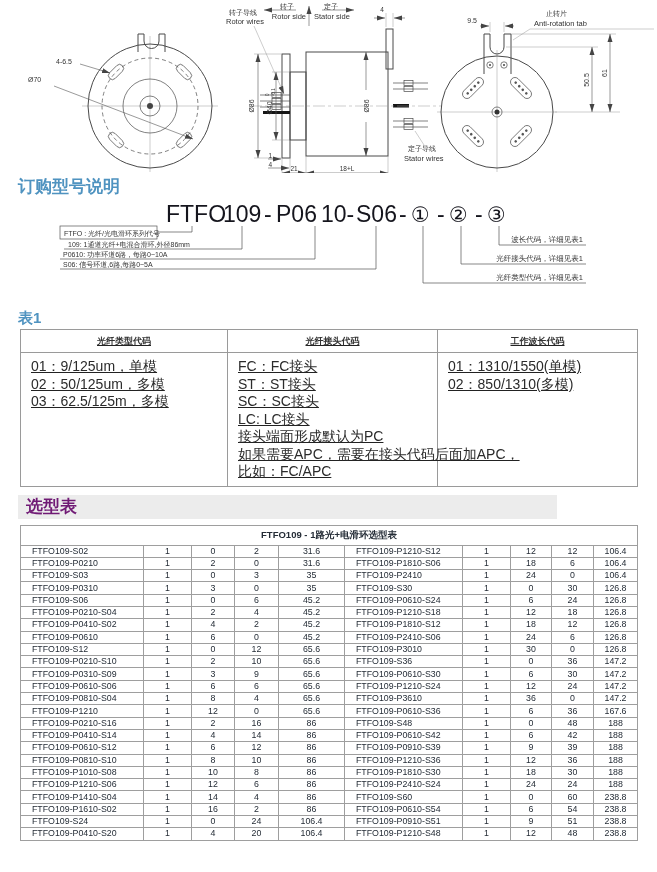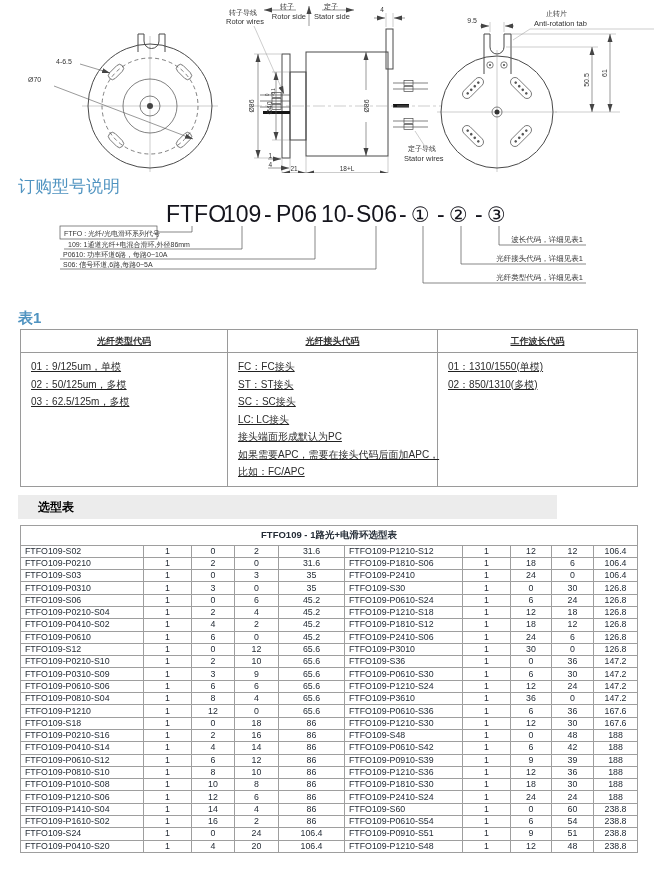--- a/index.html
+++ b/index.html
@@ -12,48 +12,48 @@
   .geo{stroke:#4a4a4a;stroke-width:1;fill:none;}
   .geo2{stroke:#4a4a4a;stroke-width:.7;fill:none;}
   .thin{stroke:#9a9a9a;stroke-width:.5;fill:none;}
   .dim{stroke:#555;stroke-width:.6;fill:none;}
   .dimtxt{font-size:7px;fill:#333;}
   .dimtxt2{font-size:6.5px;fill:#333;}
   .lbl{font-size:7px;fill:#333;}
   .lble{font-size:7.5px;fill:#333;}
 
   
-  .section-title{margin:2px 9px 0 18px;font-size:17px;font-weight:normal;color:#4F93C0;}
+  .section-title{margin:2px 9px 0 18px;font-size:17px;font-weight:bold;color:#4F93C0;}
   .sub-title{margin:15px 0 1px 18px;font-size:15px;font-weight:bold;color:#4F93C0;}
   .graybar{margin:8px 18px 6px 18px;height:24px;line-height:24px;background:#ececec;
-           padding-left:20px;font-size:12px;font-weight:bold;color:#000000;}
+           padding-left:8px;font-size:17px;font-weight:bold;color:#701a75;}
 
   
   #ordering-svg{display:block;}
   .model-part{font-size:23px;fill:#15151d;}
   .model-circ{font-size:21px;fill:#15151d;}
   .callout-line{stroke:#555;stroke-width:.7;fill:none;}
   .callout-txt{font-size:7px;fill:#333;}
   .callout-txt-r{font-size:7.5px;fill:#333;}
 
   
   #table1{border-collapse:collapse;width:617px;margin:1px 0 0 20px;table-layout:fixed;}
   #table1 th{border:1px solid #9a9a9a;height:20px;font-size:9px;font-weight:600;color:#333;}
   #table1 td{border:1px solid #9a9a9a;vertical-align:top;padding:5px 0 5px 10px;}
   #table1{border:1.5px solid #8a8a8a;text-decoration:underline;}
-  .t1-line{height:17.5px;line-height:17.5px;font-size:10px;color:#2b2b2b;white-space:nowrap;}
+  .t1-line{height:17.5px;line-height:17.5px;font-size:14px;color:#2b2b2b;white-space:nowrap;}
 
   
   #sel{border-collapse:collapse;width:617px;margin:0 0 0 20px;table-layout:fixed;
        border:1.5px solid #8a8a8a;}
   #sel th,#sel td{border:1px solid #9e9e9e;color:#242c36;}
   #sel .sel-title{height:17px;font-size:9.5px;font-weight:600;text-align:center;margin-left:48px;}
   #sel .sel-head{height:17px;font-size:9px;font-weight:600;text-align:center;}
   #sel td{height:11.3px;font-size:8.8px;line-height:9px;padding:0 1px;}
-  #sel td.model{text-align:left;padding-left:4px;white-space:nowrap;overflow:hidden;}
+  #sel td.model{text-align:left;padding-left:11px;white-space:nowrap;overflow:hidden;}
   #sel td.num{text-align:center;}
 </style>
 </head>
 <body>
 
 <div id="page">
 
   <svg id="drawings" width="657" height="173" viewBox="0 0 657 173">
     <defs>
       <marker id="ae" markerWidth="9" markerHeight="8" refX="8" refY="3" orient="auto" markerUnits="userSpaceOnUse">
@@ -491,32 +491,20 @@
           <td class="num">12</td>
           <td class="num">0</td>
           <td class="num">65.6</td>
           <td class="model">FTFO109-P0610-S36</td>
           <td class="num">1</td>
           <td class="num">6</td>
           <td class="num">36</td>
           <td class="num">167.6</td>
         </tr>
         <tr>
-          <td class="model">FTFO109-S18</td>
-          <td class="num">1</td>
-          <td class="num">0</td>
-          <td class="num">18</td>
-          <td class="num">86</td>
-          <td class="model">FTFO109-P1210-S30</td>
-          <td class="num">1</td>
-          <td class="num">12</td>
-          <td class="num">30</td>
-          <td class="num">167.6</td>
-        </tr>
-        <tr>
           <td class="model">FTFO109-P0210-S16</td>
           <td class="num">1</td>
           <td class="num">2</td>
           <td class="num">16</td>
           <td class="num">86</td>
           <td class="model">FTFO109-S48</td>
           <td class="num">1</td>
           <td class="num">0</td>
           <td class="num">48</td>
           <td class="num">188</td>

